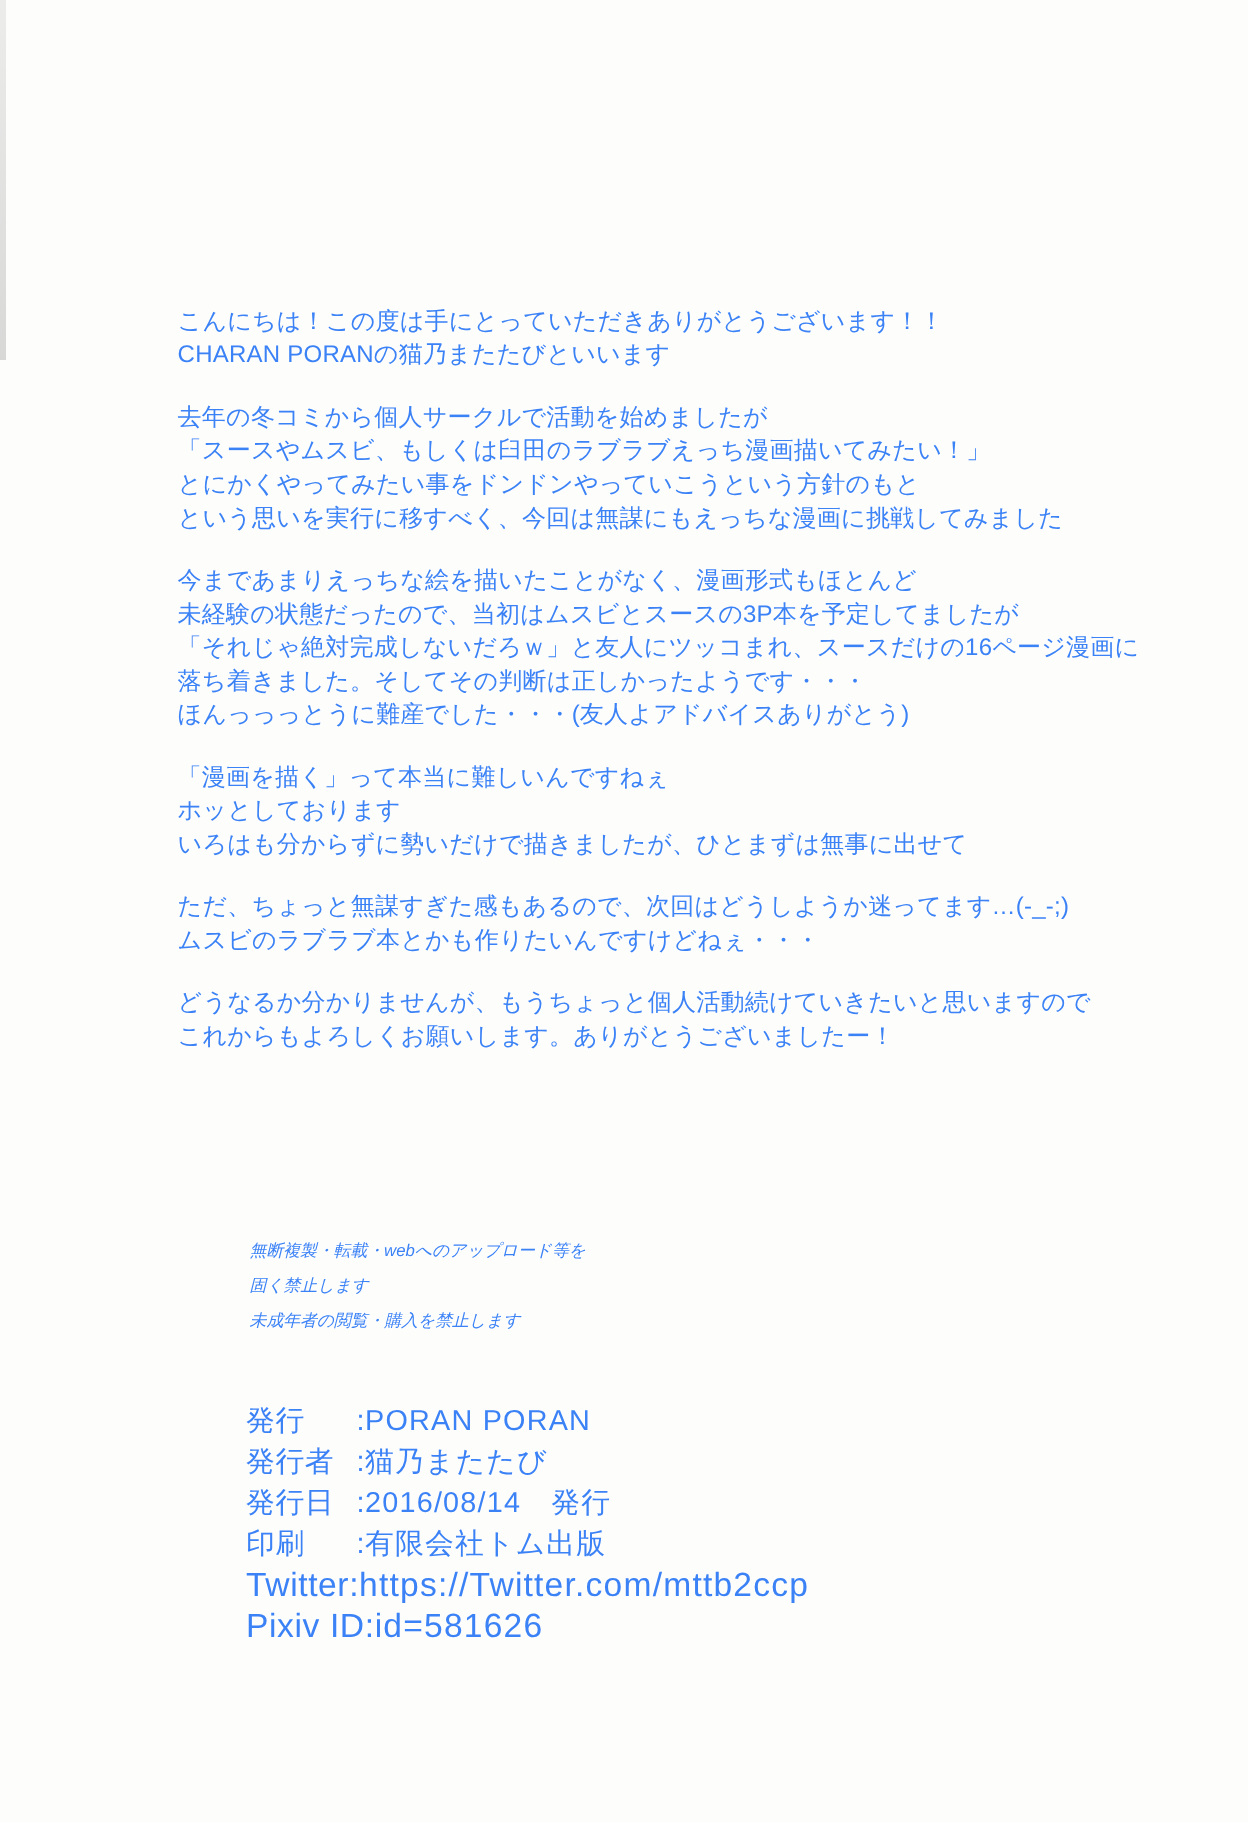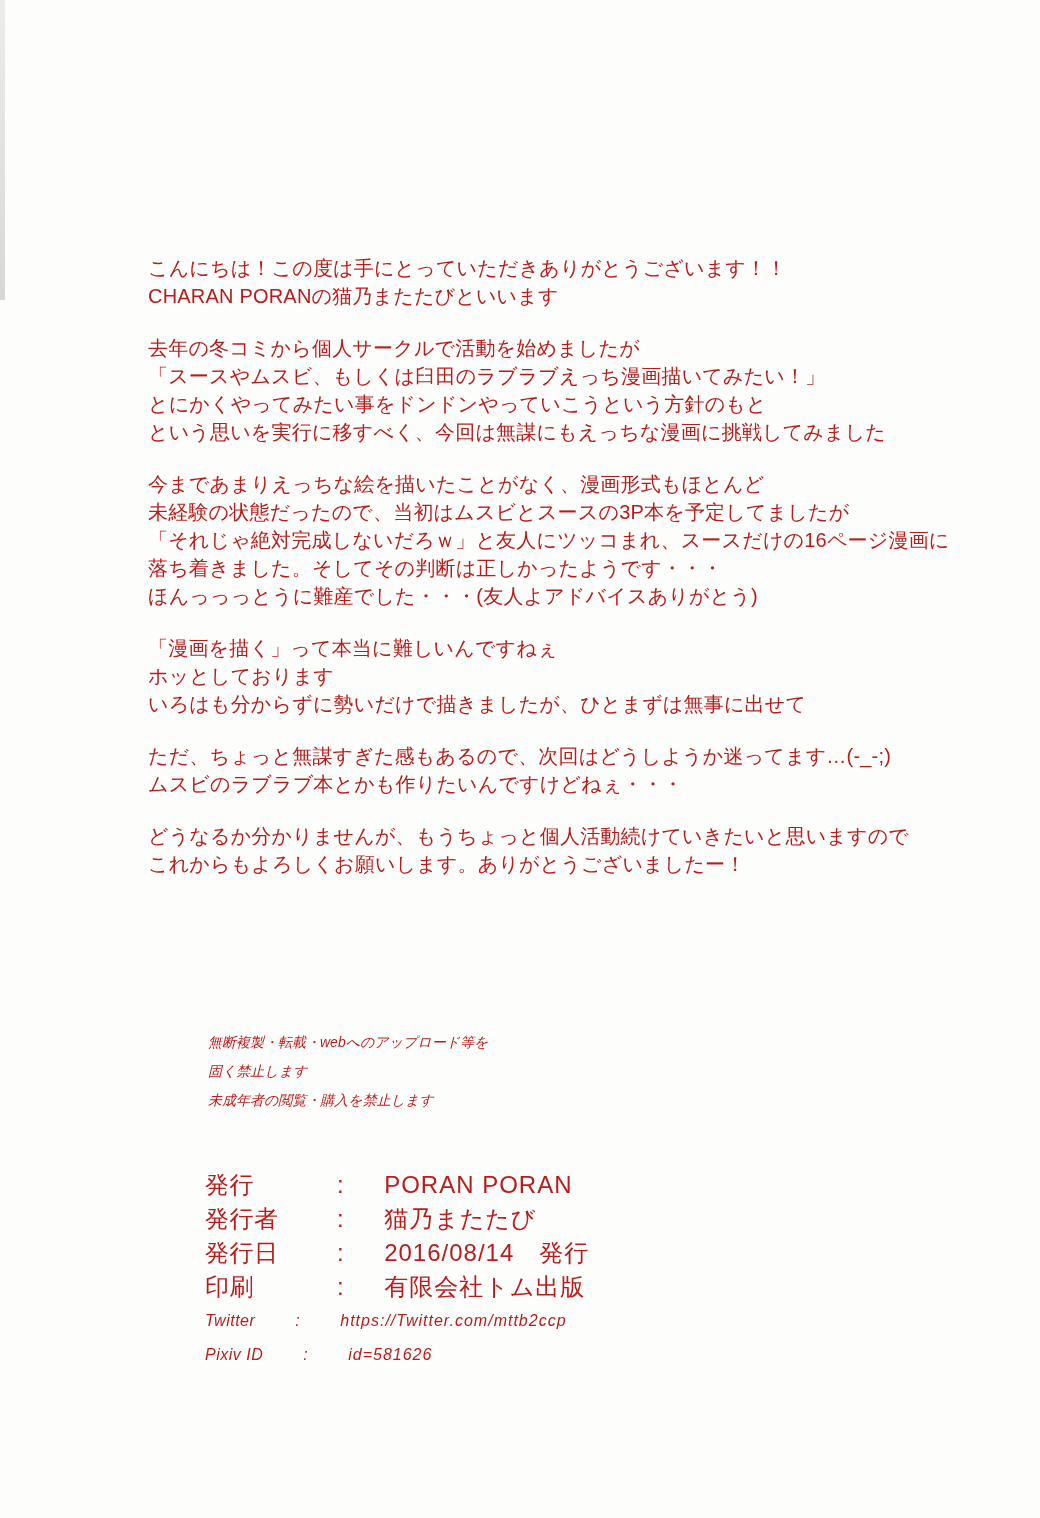--- a/index.html
+++ b/index.html
@@ -7,21 +7,21 @@
     padding: 0;
     background: #fdfdfc;
   }
   .page {
     position: relative;
     width: 1040px;
     height: 1516px;
     background: #fdfdfc;
     overflow: hidden;
     font-family: "Liberation Sans", "DejaVu Sans", sans-serif;
-    color: #b91c1c;
+    color: #3b82f6;
   }
   
   .scan-edge {
     position: absolute;
     left: 0;
     top: 0;
     width: 5px;
     height: 300px;
     background: linear-gradient(to bottom, rgba(160,160,160,0.18), rgba(130,130,130,0.30));
   }
@@ -52,33 +52,31 @@
     top: 1168px;
     font-size: 24px;
     white-space: nowrap;
   }
   .colophon .row {
     display: flex;
     align-items: flex-start;
     height: 34px;
     line-height: 34px;
     letter-spacing: 0.5px;
-    gap: 40px;
   }
   .colophon .row .label {
     min-width: 92px;
     display: inline-block;
   }
   .colophon .row .value {
     letter-spacing: 1px;
   }
   
   .colophon .row:nth-child(n+5) {
-    font-size: 16px;
-    font-style: italic;
+    font-size: 28px;
   }
   .colophon .row:nth-child(n+5) .label {
     min-width: 0;
   }
 </style>
 </head>
 <body>
 
 <div class="page">
   <div class="scan-edge"></div>

